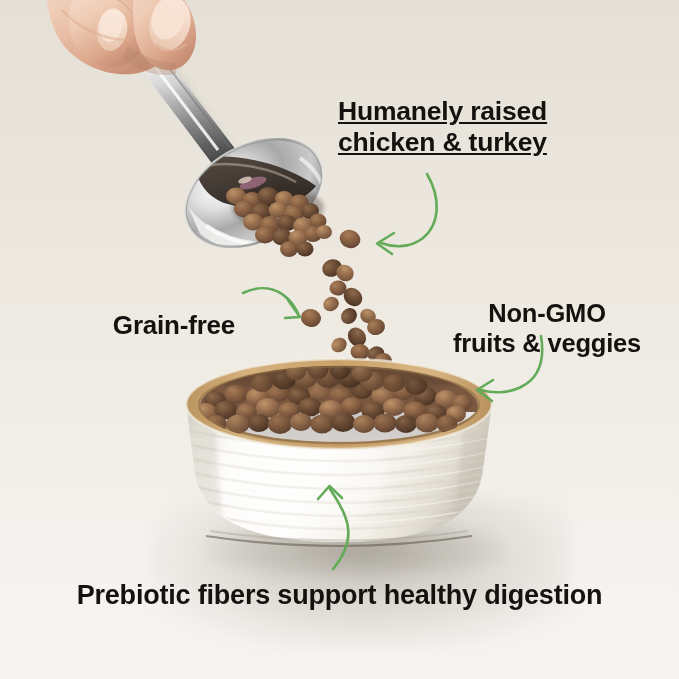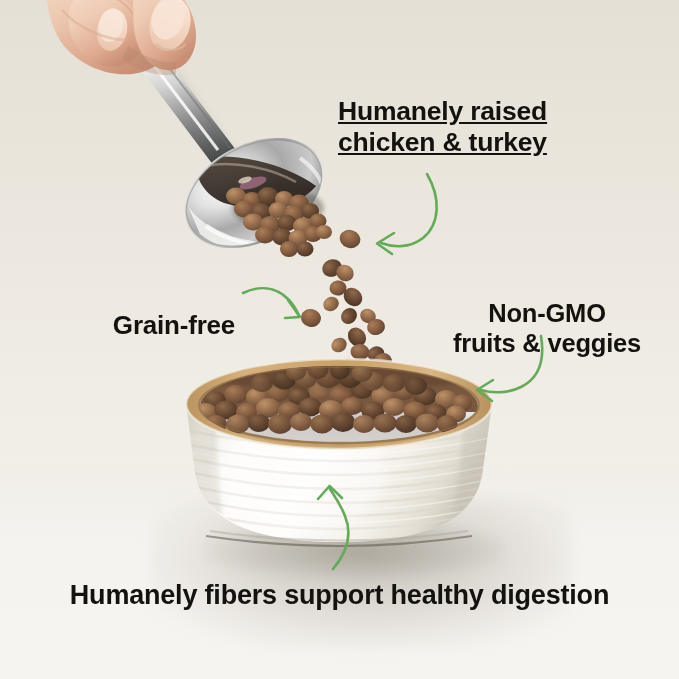--- a/index.html
+++ b/index.html
@@ -417,15 +417,15 @@
   </svg>
 
   <div class="callout" id="c-chicken">Humanely raised
 chicken &amp; turkey</div>
 
   <div class="callout" id="c-nongmo">Non-GMO
 fruits &amp; veggies</div>
 
   <div class="callout" id="c-grain">Grain-free</div>
 
-  <div class="callout" id="c-prebiotic">Humanely fibers support healthy digestion</div>
+  <div class="callout" id="c-prebiotic">Prebiotic fibers support healthy digestion</div>
 
 </div>
 
 </body></html>

